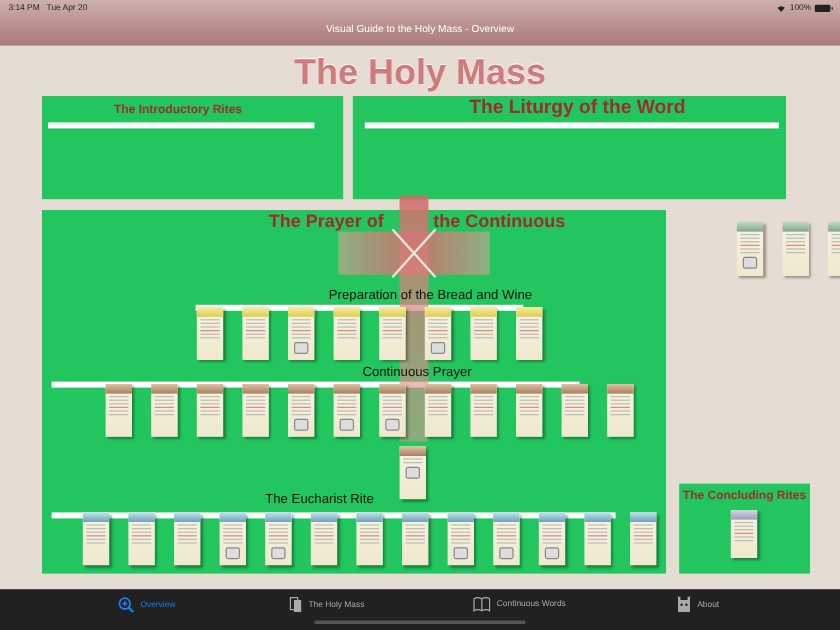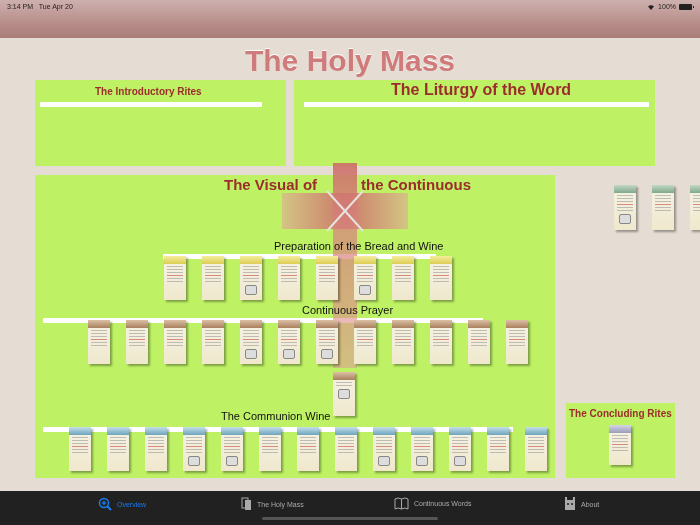--- a/index.html
+++ b/index.html
@@ -10,21 +10,21 @@
     background: linear-gradient(to bottom, #cdb0ae 0%, #b88e8a 60%, #a97c78 100%); }
   .status-time { position: absolute; left: 7px; top: 3px; font-size: 7px; color: #222; }
   .status-right { position: absolute; right: 8px; top: 3px; font-size: 7px; color: #222; display: flex; align-items: center; gap: 3px; }
   .battery { width: 13px; height: 6px; background: #222; border-radius: 1px; position: relative; }
   .battery::after { content: ""; position: absolute; right: -2px; top: 2px; width: 1px; height: 2px; background: #222; }
   .nav-title { position: absolute; left: 0; width: 700px; top: 19px; text-align: center; font-size: 8.5px; color: #fff; }
 
   .big-title { position: absolute; left: 0; width: 700px; top: 44px; text-align: center;
     font-size: 30px; font-weight: bold; color: #cf7b7b; text-shadow: 0 -1px 0 #fff; }
 
-  .panel { position: absolute; background: #bef264; }
+  .panel { position: absolute; background: #22c55e; }
   .panel-title { position: absolute; font-weight: bold; color: #9c2d2d; white-space: nowrap; }
   .rail { position: absolute; height: 5px; background: #fff; }
 
   .card { position: absolute; width: 22px; background: linear-gradient(to bottom, #f6f3e4, #efe8cd);
     box-shadow: 2px 2px 2px rgba(0,0,0,0.35); }
   .card .hd { height: 8px; }
   .card .ln { height: 1px; margin: 2px 3px 0 3px; background: #999; opacity: .6; }
   .card .ln.red { background: #c44; }
   .hd-green { background: linear-gradient(#c2d8c5, #7fa98b); }
   .hd-yellow { background: linear-gradient(#f5ec9c, #dccd55); }
@@ -51,20 +51,21 @@
 
 <div class="topbar">
   <span class="status-time"><span>3:14 PM</span>&nbsp;&nbsp; <span>Tue Apr 20</span></span>
   <span class="status-right">
     <svg width="8" height="6" viewBox="0 0 8 6">
         <path d="M4 6 L1 2.5 A4.5 4.5 0 0 1 7 2.5 Z" fill="#222"></path>
       </svg>
     <span>100%</span>
     <span class="battery"></span>
   </span>
+  <div class="nav-title">Visual Guide to the Holy Mass - Overview</div>
 </div>
 
 <div class="big-title">The Holy Mass</div>
 
 <div class="panel" style="left:35px;top:80px;width:251px;height:86px;">
   <div class="panel-title" style="left:60px;top:6px;font-size:10px;">The Introductory Rites</div>
   <div class="rail" style="left:5px;top:22px;width:222px;"></div>
   <div id="intro-cards">
       <div class="card" style="left: 45px; top: 105px; height: 45px;">
         <div class="hd hd-green"></div>
@@ -164,26 +165,26 @@
   <div class="rail" style="left:8px;top:252px;width:470px;"></div>
 </div>
 
 <div class="cross-h"></div>
 <div class="cross-v"></div>
 <svg class="cross-x" viewBox="0 0 40 48">
     <line x1="2" y1="4" x2="38" y2="44" stroke="#e8e2e0" stroke-width="2"></line>
     <line x1="38" y1="4" x2="2" y2="44" stroke="#e8e2e0" stroke-width="2"></line>
   </svg>
 
-<div class="panel-title" style="left:224px;top:176px;font-size:15px;">The Visual of</div>
+<div class="panel-title" style="left:224px;top:176px;font-size:15px;">The Prayer of</div>
 <div class="panel-title" style="left:361px;top:176px;font-size:15px;">the Continuous</div>
 
 <div class="sub-title" style="left:262px;top:240px;margin-left:12px;">Preparation of the Bread and Wine</div>
 <div class="sub-title" style="left:302px;top:304px;">Continuous Prayer</div>
-<div class="sub-title" style="left:221px;top:410px;">The Communion Wine</div>
+<div class="sub-title" style="left:221px;top:410px;">The Eucharist Rite</div>
 
 <div id="prep-cards">
     <div class="card" style="left: 164px; top: 256px; height: 44px;">
       <div class="hd hd-yellow"></div>
       <div class="ln"></div>
       <div class="ln"></div>
       <div class="ln"></div>
       <div class="ln red"></div>
       <div class="ln"></div>
       <div class="ln"></div>

